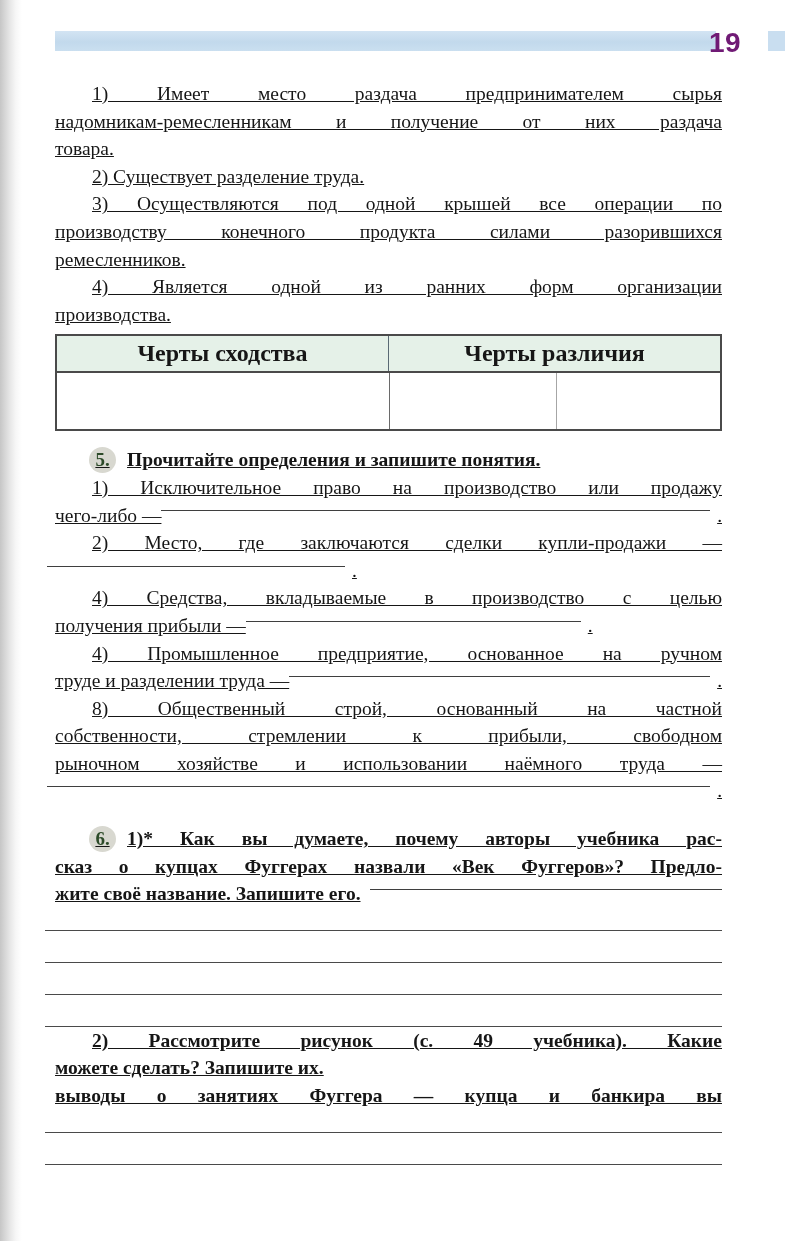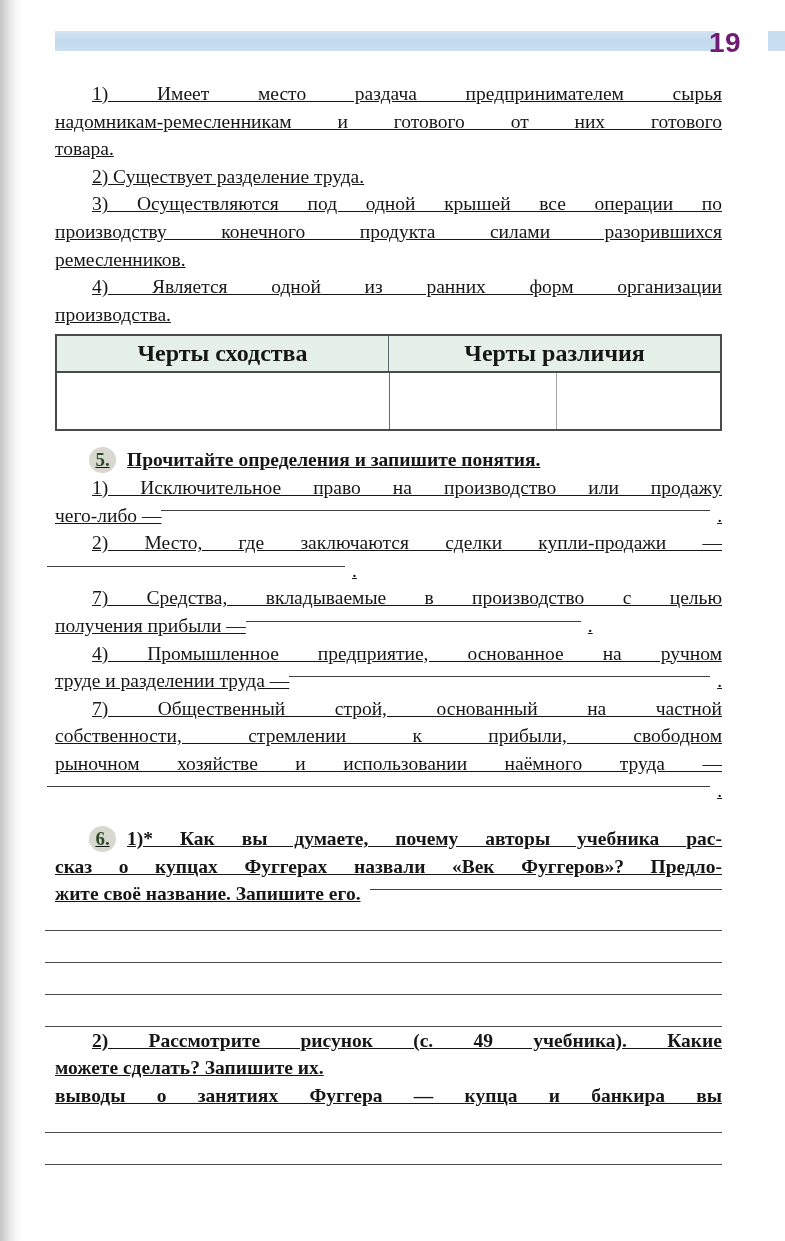--- a/index.html
+++ b/index.html
@@ -78,21 +78,21 @@
 <div class="left-shadow"></div>
 
 <div class="topbar"></div>
 <div class="topbar-frag"></div>
 <div class="pagenum">19</div>
 
 <div class="content">
 
   <div>
     <div class="row wrap-j ind">1) Имеет место раздача предпринимателем сырья</div>
-    <div class="row wrap-j">надомникам-ремесленникам и готового от них готового</div>
+    <div class="row wrap-j">надомникам-ремесленникам и получение от них раздача</div>
     <div class="row">товара.</div>
     <div class="row ind">2) Существует разделение труда.</div>
     <div class="row wrap-j ind">3) Осуществляются под одной крышей все операции по</div>
     <div class="row wrap-j">производству конечного продукта силами разорившихся</div>
     <div class="row">ремесленников.</div>
     <div class="row wrap-j ind">4) Является одной из ранних форм организации</div>
     <div class="row">производства.</div>
   </div>
 
   <div class="tbl">
@@ -116,36 +116,36 @@
       <span class="period">.</span>
     </div>
 
     <div class="row wrap-j ind">2) Место, где заключаются сделки купли-продажи —</div>
     <div class="row flexrow">
       <span class="fill fill-w305"></span>
       <span class="period">.</span>
       <span class="spacer"></span>
     </div>
 
-    <div class="row wrap-j ind">7) Средства, вкладываемые в производство с целью</div>
+    <div class="row wrap-j ind">4) Средства, вкладываемые в производство с целью</div>
     <div class="row flexrow">
       <span class="txt">получения прибыли — </span>
       <span class="fill fill-w335"></span>
       <span class="period">.</span>
       <span class="spacer"></span>
     </div>
 
     <div class="row wrap-j ind">4) Промышленное предприятие, основанное на ручном</div>
     <div class="row flexrow">
       <span class="txt">труде и разделении труда — </span>
       <span class="fill fill-flex"></span>
       <span class="period">.</span>
     </div>
 
-    <div class="row wrap-j ind">7) Общественный строй, основанный на частной</div>
+    <div class="row wrap-j ind">8) Общественный строй, основанный на частной</div>
     <div class="row wrap-j">собственности, стремлении к прибыли, свободном</div>
     <div class="row wrap-j">рыночном хозяйстве и использовании наёмного труда —</div>
     <div class="row flexrow">
       <span class="fill fill-flex pull-left"></span>
       <span class="period">.</span>
     </div>
   </div>
 
   <div class="task task6">
     <div class="row badge-row">

